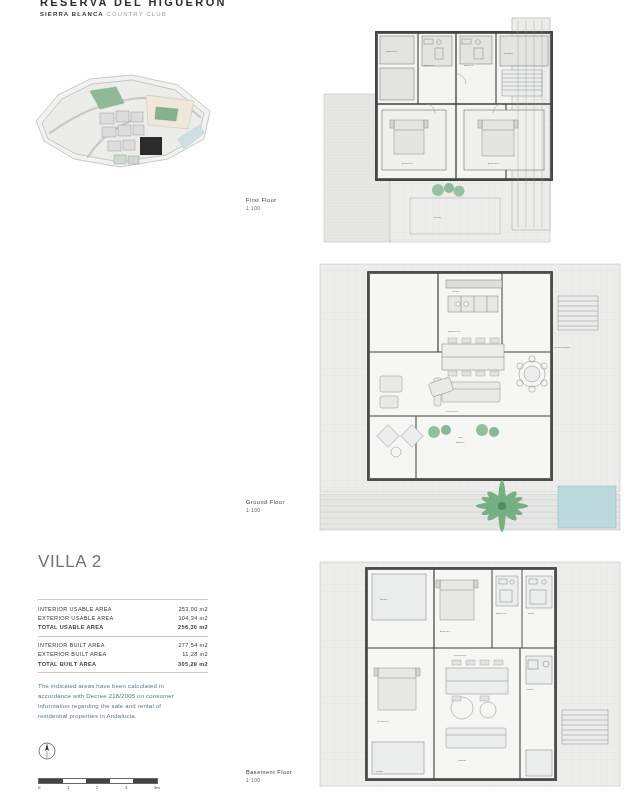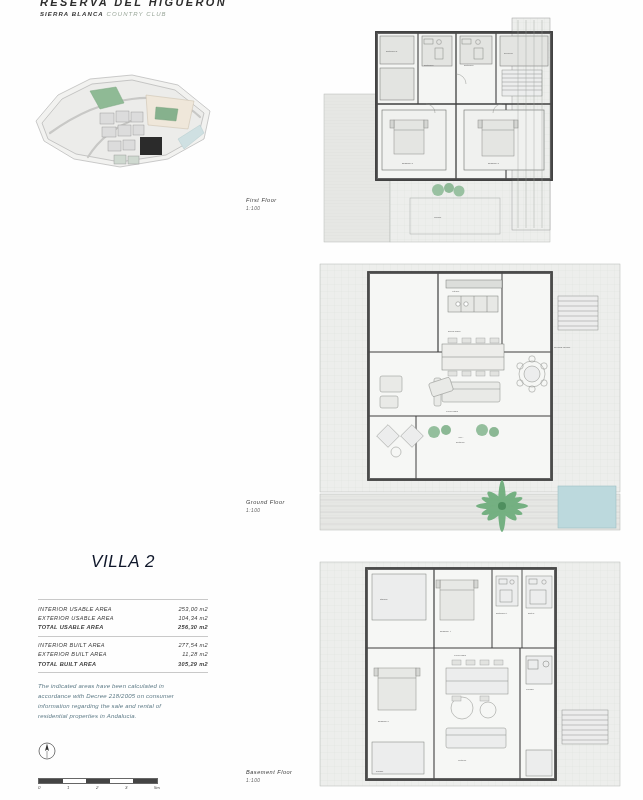--- a/index.html
+++ b/index.html
@@ -12,21 +12,20 @@
     height: 800px;
     position: relative;
     font-family: "Liberation Sans", sans-serif;
     color: #3a3a3a;
     overflow: hidden;
   }
   .page {
     position: absolute;
     inset: 0;
     background: #fefefe;
-    font-style: italic;
   }
 
   
   .brand {
     position: absolute;
     left: 40px;
     top: -4px;
     width: 220px;
   }
   .brand-title {
@@ -62,23 +61,22 @@
   
   .villa-block {
     position: absolute;
     left: 38px;
     top: 552px;
     width: 170px;
   }
   .villa-title {
     font-size: 17px;
     letter-spacing: 0.6px;
-    color: #0f172a;
+    color: #737373;
     margin-bottom: 27px;
-    text-align: center;
   }
   .hr {
     border: none;
     border-top: 1px solid #c9c9c9;
     margin: 4px 0;
   }
   .area-table {
     width: 100%;
     border-collapse: collapse;
     font-size: 5.6px;

